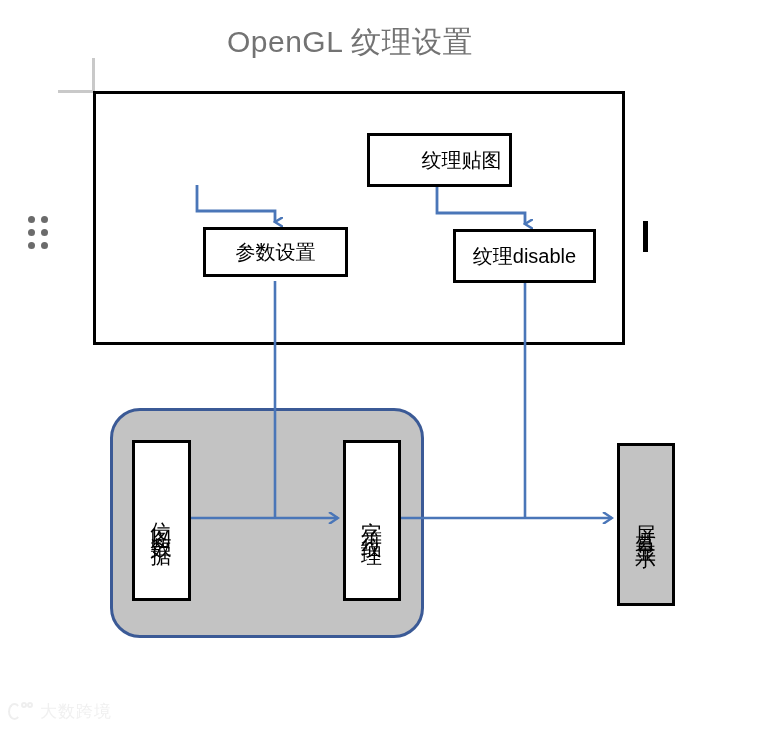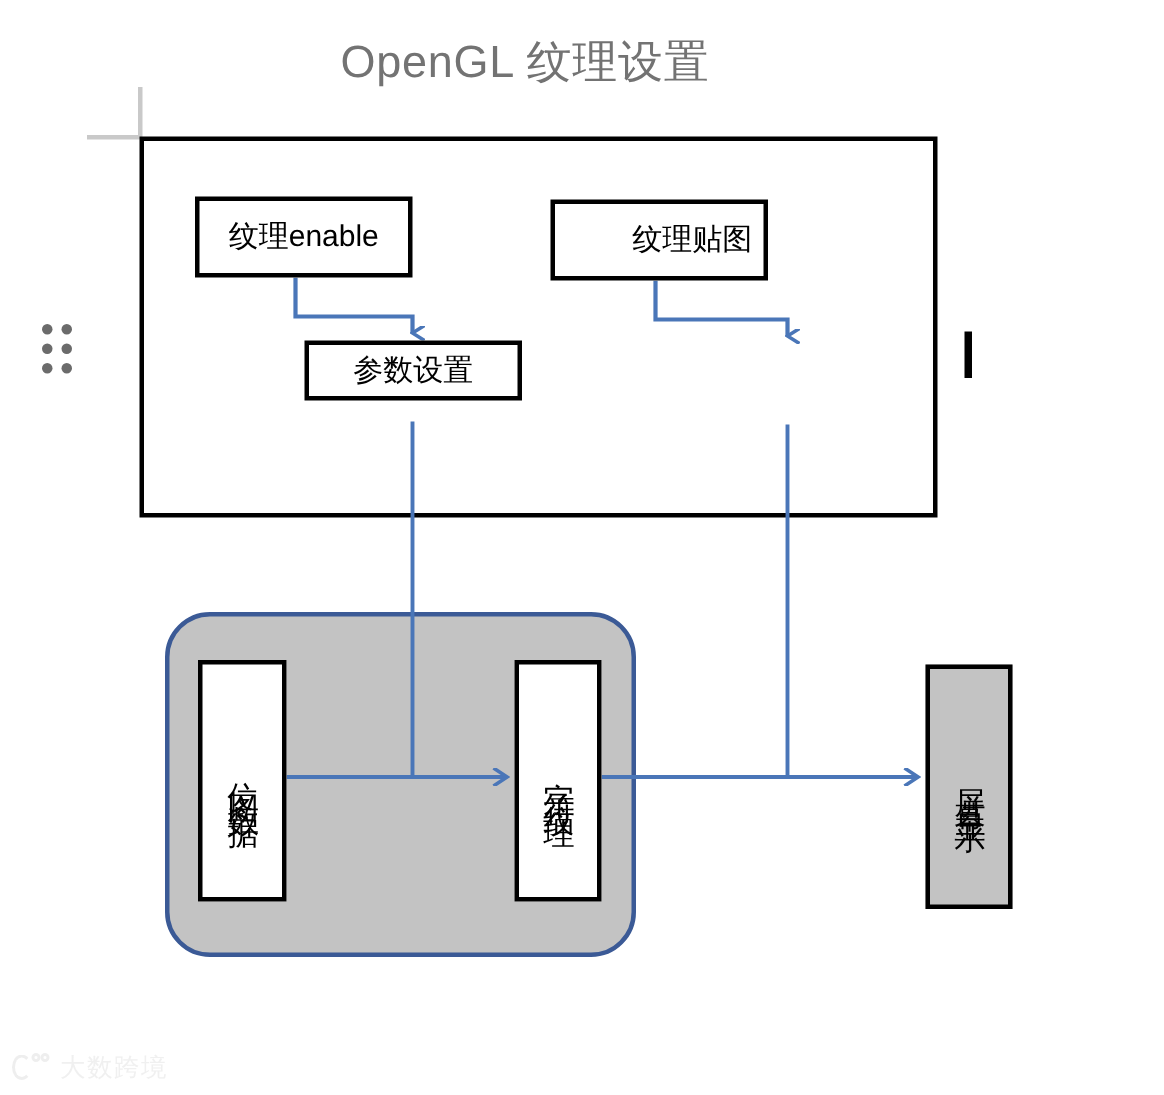--- a/index.html
+++ b/index.html
@@ -116,21 +116,21 @@
   
   .node.vertical {
     writing-mode: vertical-rl;
     text-orientation: upright;
     letter-spacing: 8px;
     font-size: 21px;
     white-space: nowrap;
   }
 
   #node-tex-enable   { left: 130px; top: 131px; width: 145px; height: 54px; }
-  #node-param-set    { left: 203px; top: 227px; width: 145px; height: 40px; }
+  #node-param-set    { left: 203px; top: 227px; width: 145px; height: 50px; }
   #node-tex-map      { left: 367px; top: 133px; width: 145px; height: 54px; padding-left: 44px; }
   #node-tex-disable  { left: 453px; top: 229px; width: 143px; height: 54px; }
 
   #node-bitmap-data  { left: 132px; top: 440px; width: 59px; height: 161px; }
   #node-char-texture { left: 343px; top: 440px; width: 58px; height: 161px; }
   #node-screen-show  { left: 617px; top: 443px; width: 58px; height: 163px; }
 
   
   #group-rounded {
     position: absolute;
@@ -240,32 +240,32 @@
 
     <path d="M 275,281 L 275,518" fill="none" stroke="#4a76b8" stroke-width="2.6"></path>
 
     <path d="M 525,283 L 525,518" fill="none" stroke="#4a76b8" stroke-width="2.6"></path>
 
     <path d="M 191,518 L 338,518" fill="none" stroke="#4a76b8" stroke-width="2.6" marker-end="url(#arrow-right)"></path>
 
     <path d="M 401,518 L 612,518" fill="none" stroke="#4a76b8" stroke-width="2.6" marker-end="url(#arrow-right)"></path>
   </svg>
 
-  <div class="node" id="node-tex-enable">
-    <span>纹理enable</span>
-  </div>
 
   <div class="node" id="node-param-set">
     <span>参数设置</span>
   </div>
 
   <div class="node" id="node-tex-map">
     <span>纹理贴图</span>
   </div>
 
+  <div class="node" id="node-tex-disable">
+    <span>纹理disable</span>
+  </div>
 
   <div class="node vertical" id="node-bitmap-data">
     <span>位图数据</span>
   </div>
 
   <div class="node vertical" id="node-char-texture">
     <span>字符纹理</span>
   </div>
 
   <div class="node vertical gray" id="node-screen-show">

